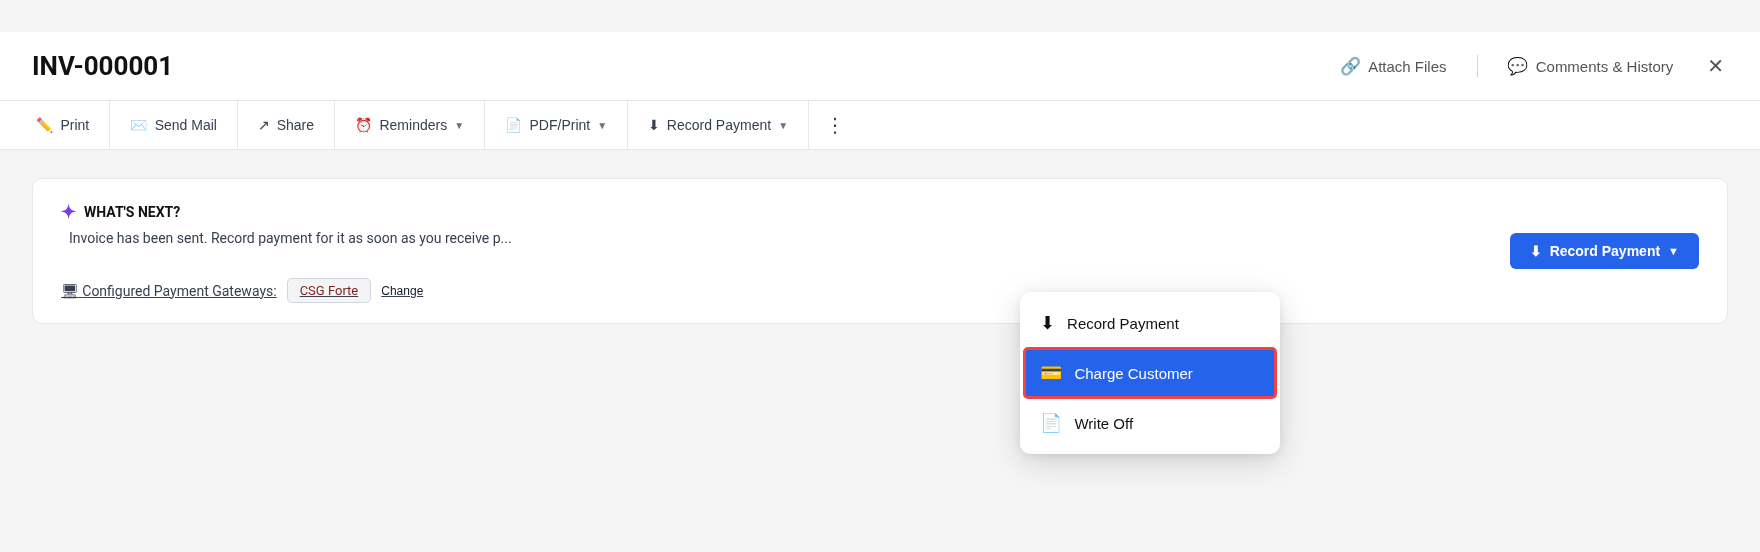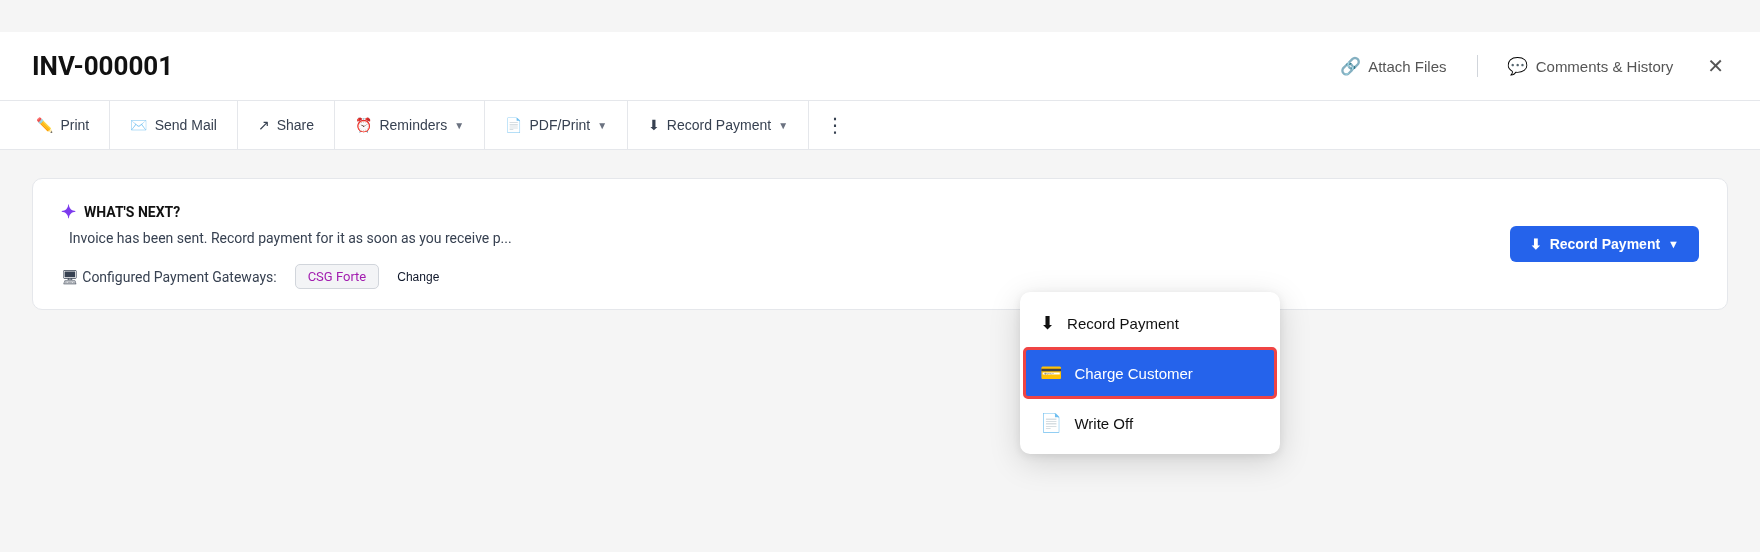--- a/index.html
+++ b/index.html
@@ -124,32 +124,33 @@
       font-size: 18px;
     }
     .whats-next-text {
       font-size: 14px;
       color: #374151;
       margin-left: 8px;
     }
     .payment-gateways {
       display: flex;
       align-items: center;
-      gap: 18px;
-      margin-top: 18px;
+      gap: 10px;
+      margin-top: 32px;
       font-size: 14px;
       color: #374151;
+      text-decoration: underline;
     }
     .gateway-badge {
       background: #f3f4f6;
       border: 1px solid #d1d5db;
       border-radius: 5px;
       padding: 4px 12px;
       font-size: 13px;
-      color: #a21caf;
+      color: #7f1d1d;
     }
     .change-link {
       color: #0f172a;
       font-size: 12px;
       cursor: pointer;
       background: none;
       border: none;
       font-weight: 500;
     }
 

